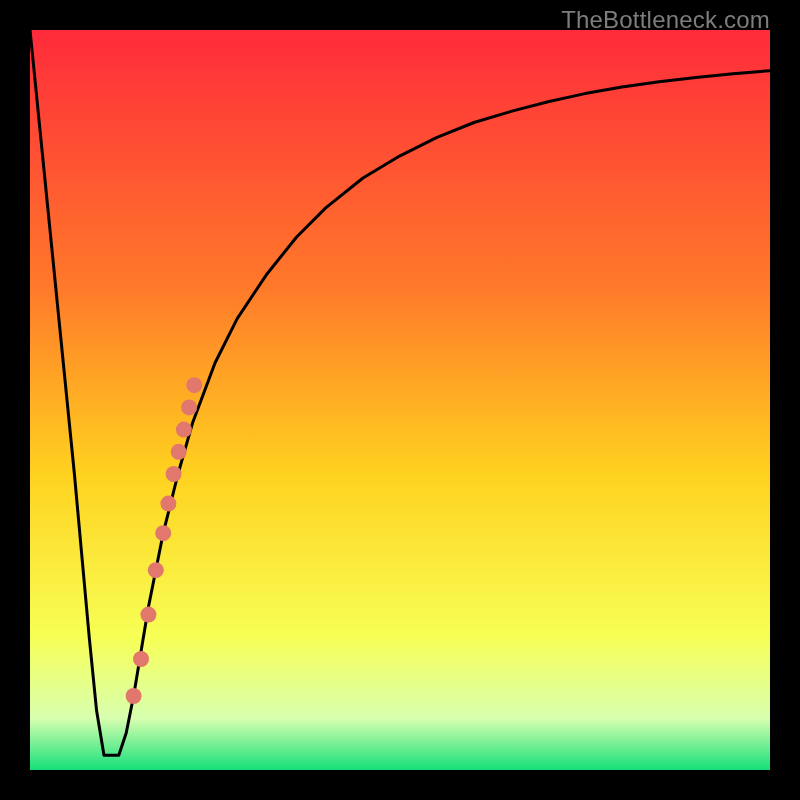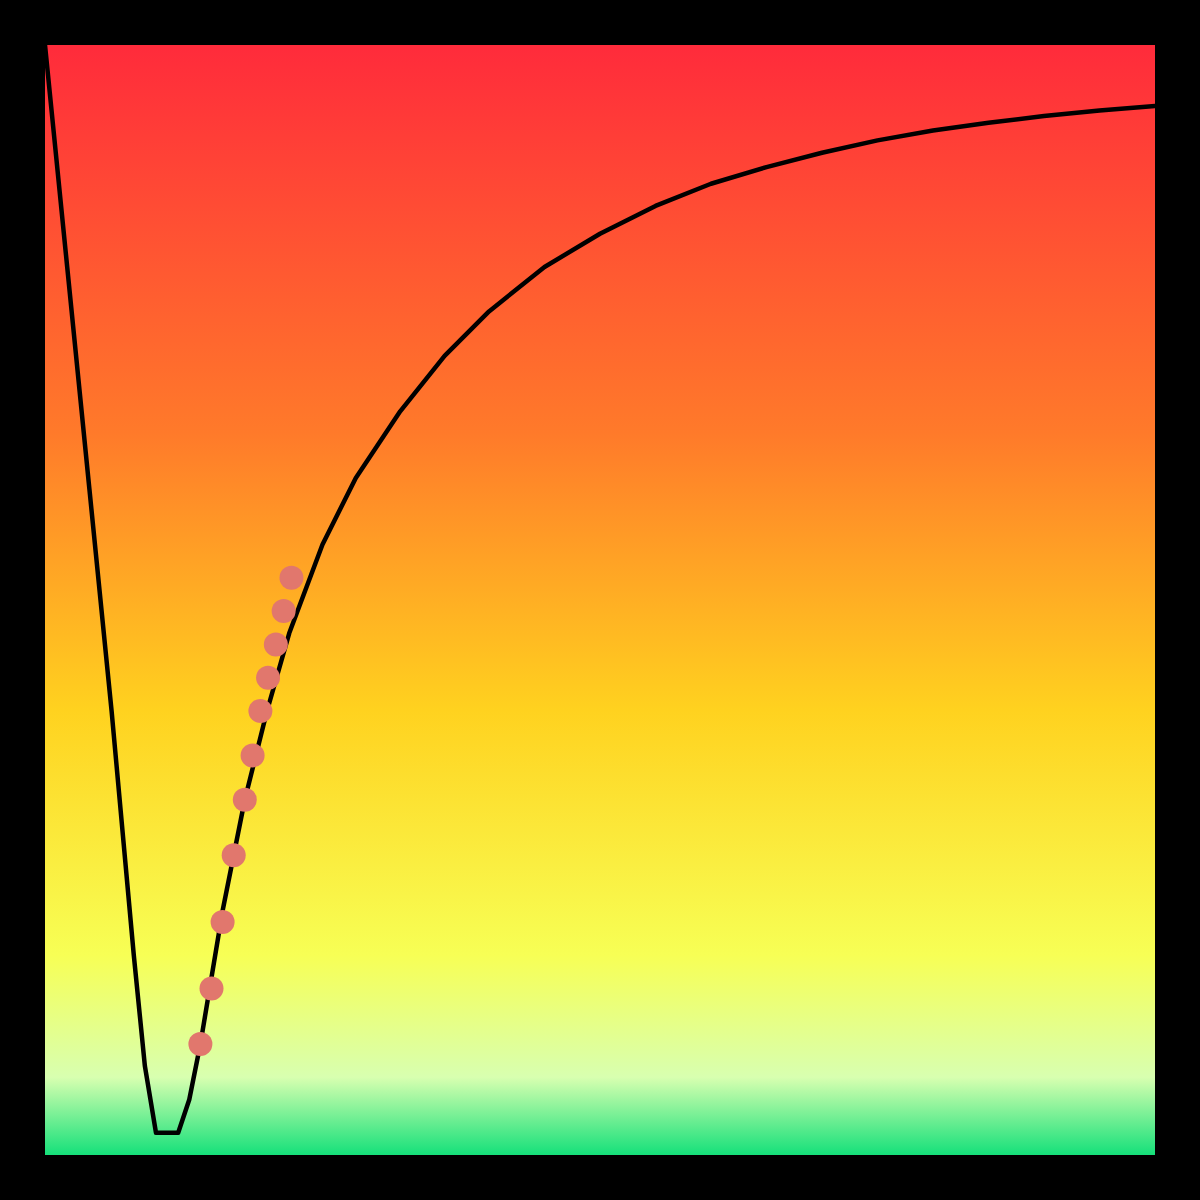--- a/index.html
+++ b/index.html
@@ -64,13 +64,14 @@
           <circle cx="138.4" cy="473.6" r="8" fill="#e1776d"></circle>
           <circle cx="143.6" cy="444.0" r="8" fill="#e1776d"></circle>
           <circle cx="148.7" cy="421.8" r="8" fill="#e1776d"></circle>
           <circle cx="153.9" cy="399.6" r="8" fill="#e1776d"></circle>
           <circle cx="159.1" cy="377.4" r="8" fill="#e1776d"></circle>
           <circle cx="164.3" cy="355.2" r="8" fill="#e1776d"></circle>
         </g>
     </svg>
   </div>
 
+  <div class="watermark">TheBottleneck.com</div>
 </div>
 
 </body></html>

